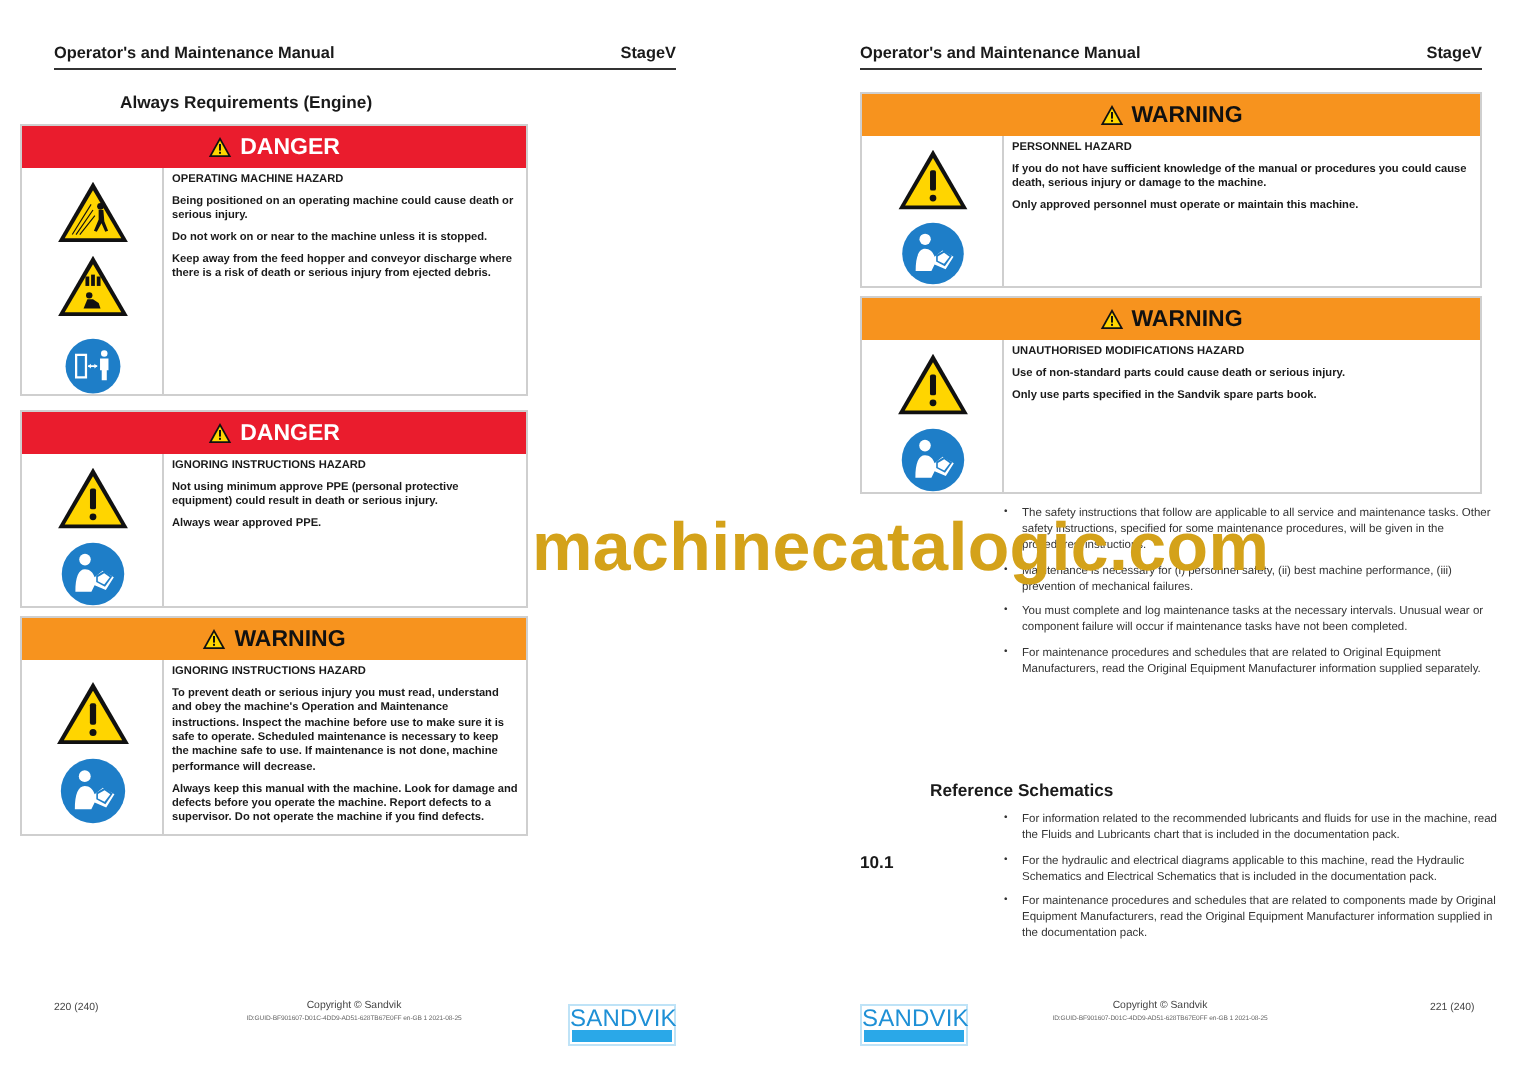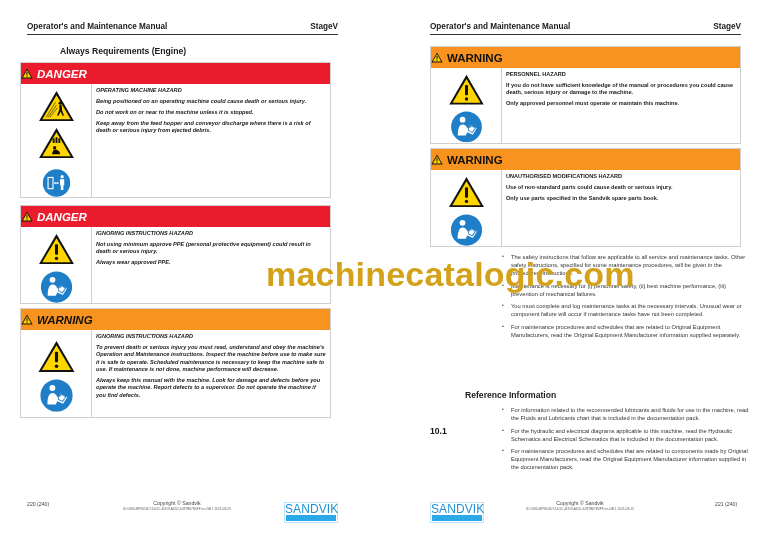--- a/index.html
+++ b/index.html
@@ -21,25 +21,25 @@
 
   .section-title {
     position: absolute; font-weight: bold; font-size: 8.6px;
     display: flex; gap: 0;
   }
   .section-title .num { display: inline-block; width: 33px; margin-top: 36px; }
 
   .safety-box {
     position: absolute; border: 1px solid #cfcfcf; background: #fff;
   }
-  .left .safety-box { left: 20px; width: 311px; font-style: italic; }
+  .left .safety-box { left: 10px; width: 254px; }
   .right .safety-box { left: 46px; width: 311px; }
 
   .sb-head {
-    height: 21px; display: flex; align-items: center; 
+    height: 21px; display: flex; align-items: center; justify-content: center;
     font-weight: bold; font-size: 11.5px; color: #fff; gap: 4px;
   }
   .sb-head.danger { background: #ea1c2d; color: #ffffff; }
   .sb-head.warning { background: #f7931e; color: #111; }
   .sb-head .tri { width: 12px; height: 11px; display: inline-block; }
 
   .sb-body { display: flex; position: absolute; top: 21px; bottom: 0; left: 0; right: 0; }
   .sb-icons {
     width: 71px; border-right: 1px solid #cfcfcf;
     display: flex; flex-direction: column; align-items: center; padding-top: 5px; gap: 3px;
@@ -278,21 +278,21 @@
 
   <ul class="bullets" style="top:253px;">
     <li>The safety instructions that follow are applicable to all service and maintenance tasks. Other safety instructions, specified for some maintenance procedures, will be given in the procedures' instructions.</li>
     <li>Maintenance is necessary for (i) personnel safety, (ii) best machine performance, (iii) prevention of mechanical failures.</li>
     <li>You must complete and log maintenance tasks at the necessary intervals. Unusual wear or component failure will occur if maintenance tasks have not been completed.</li>
     <li>For maintenance procedures and schedules that are related to Original Equipment Manufacturers, read the Original Equipment Manufacturer information supplied separately.</li>
   </ul>
 
   <div class="section-title" style="left:46px; top:390px;">
     <span class="num" style="width:35px">10.1</span>
-    <span>Reference Information</span>
+    <span>Reference Schematics</span>
   </div>
 
   <ul class="bullets" style="top:406px;">
     <li>For information related to the recommended lubricants and fluids for use in the machine, read the Fluids and Lubricants chart that is included in the documentation pack.</li>
     <li>For the hydraulic and electrical diagrams applicable to this machine, read the Hydraulic Schematics and Electrical Schematics that is included in the documentation pack.</li>
     <li>For maintenance procedures and schedules that are related to components made by Original Equipment Manufacturers, read the Original Equipment Manufacturer information supplied in the documentation pack.</li>
   </ul>
 
   <div class="sandvik-logo" style="left:46px;">
     <div class="txt">SANDVIK</div>

